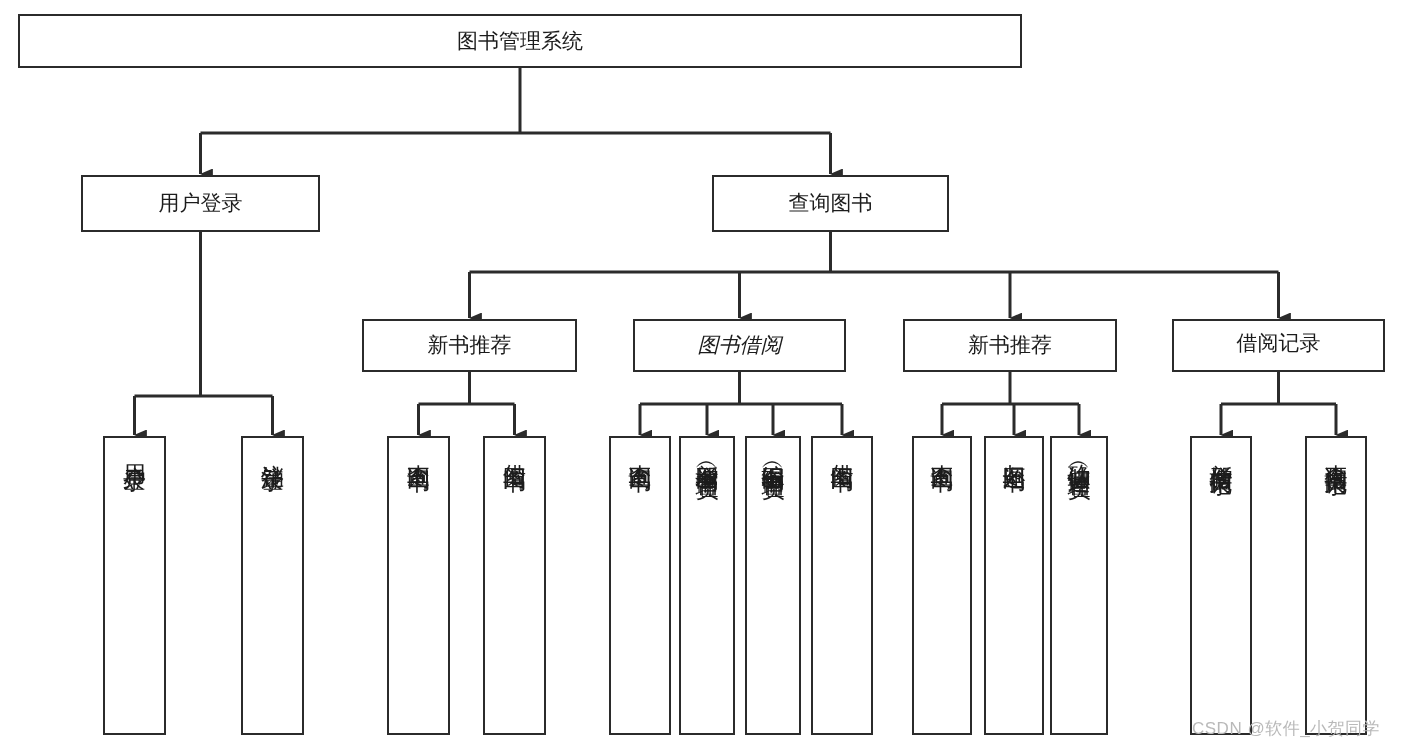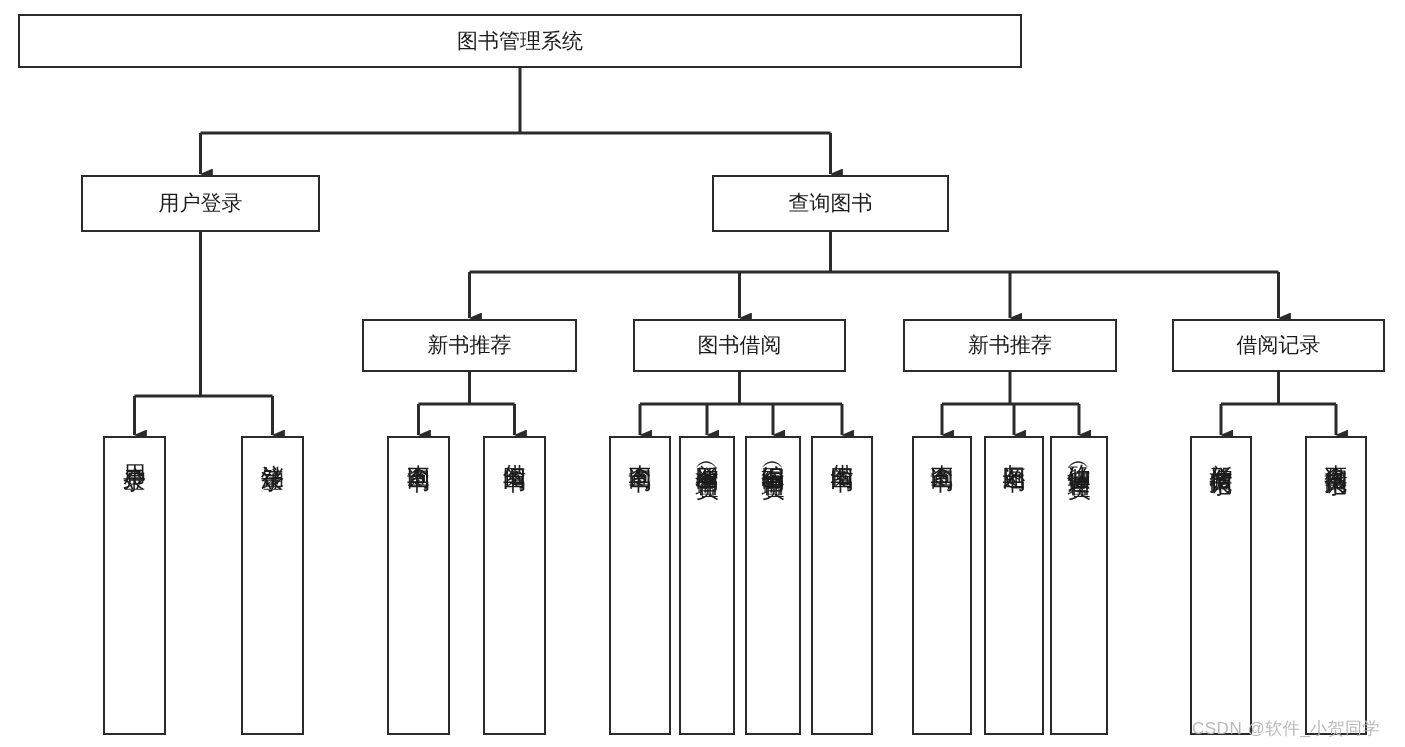--- a/index.html
+++ b/index.html
@@ -114,27 +114,27 @@
       </div>
       <div class="node horizontal" style="left: 81px; top: 175px; width: 239px; height: 57px;">
         <span class="node-label">用户登录</span>
       </div>
       <div class="node horizontal" style="left: 712px; top: 175px; width: 237px; height: 57px;">
         <span class="node-label">查询图书</span>
       </div>
       <div class="node horizontal" style="left: 362px; top: 319px; width: 215px; height: 53px;">
         <span class="node-label">新书推荐</span>
       </div>
-      <div class="node horizontal" style="left: 633px; top: 319px; width: 213px; height: 53px;">
+      <div class="node horizontal" style="left: 633px; top: 319px; width: 213px; height: 53px; font-style: italic;">
         <span class="node-label">图书借阅</span>
       </div>
       <div class="node horizontal" style="left: 903px; top: 319px; width: 214px; height: 53px;">
         <span class="node-label">新书推荐</span>
       </div>
-      <div class="node horizontal" style="left: 1172px; top: 319px; width: 213px; height: 53px;">
+      <div class="node horizontal" style="left: 1172px; top: 319px; width: 213px; height: 53px; font-family: Liberation Mono, monospace;">
         <span class="node-label">借阅记录</span>
       </div>
       <div class="node vertical" style="left: 103px; top: 436px; width: 63px; height: 299px;">
         <span class="node-label">用户登录</span>
       </div>
       <div class="node vertical" style="left: 241px; top: 436px; width: 63px; height: 299px;">
         <span class="node-label">注销登录</span>
       </div>
       <div class="node vertical" style="left: 387px; top: 436px; width: 63px; height: 299px;">
         <span class="node-label">查询图书</span>

